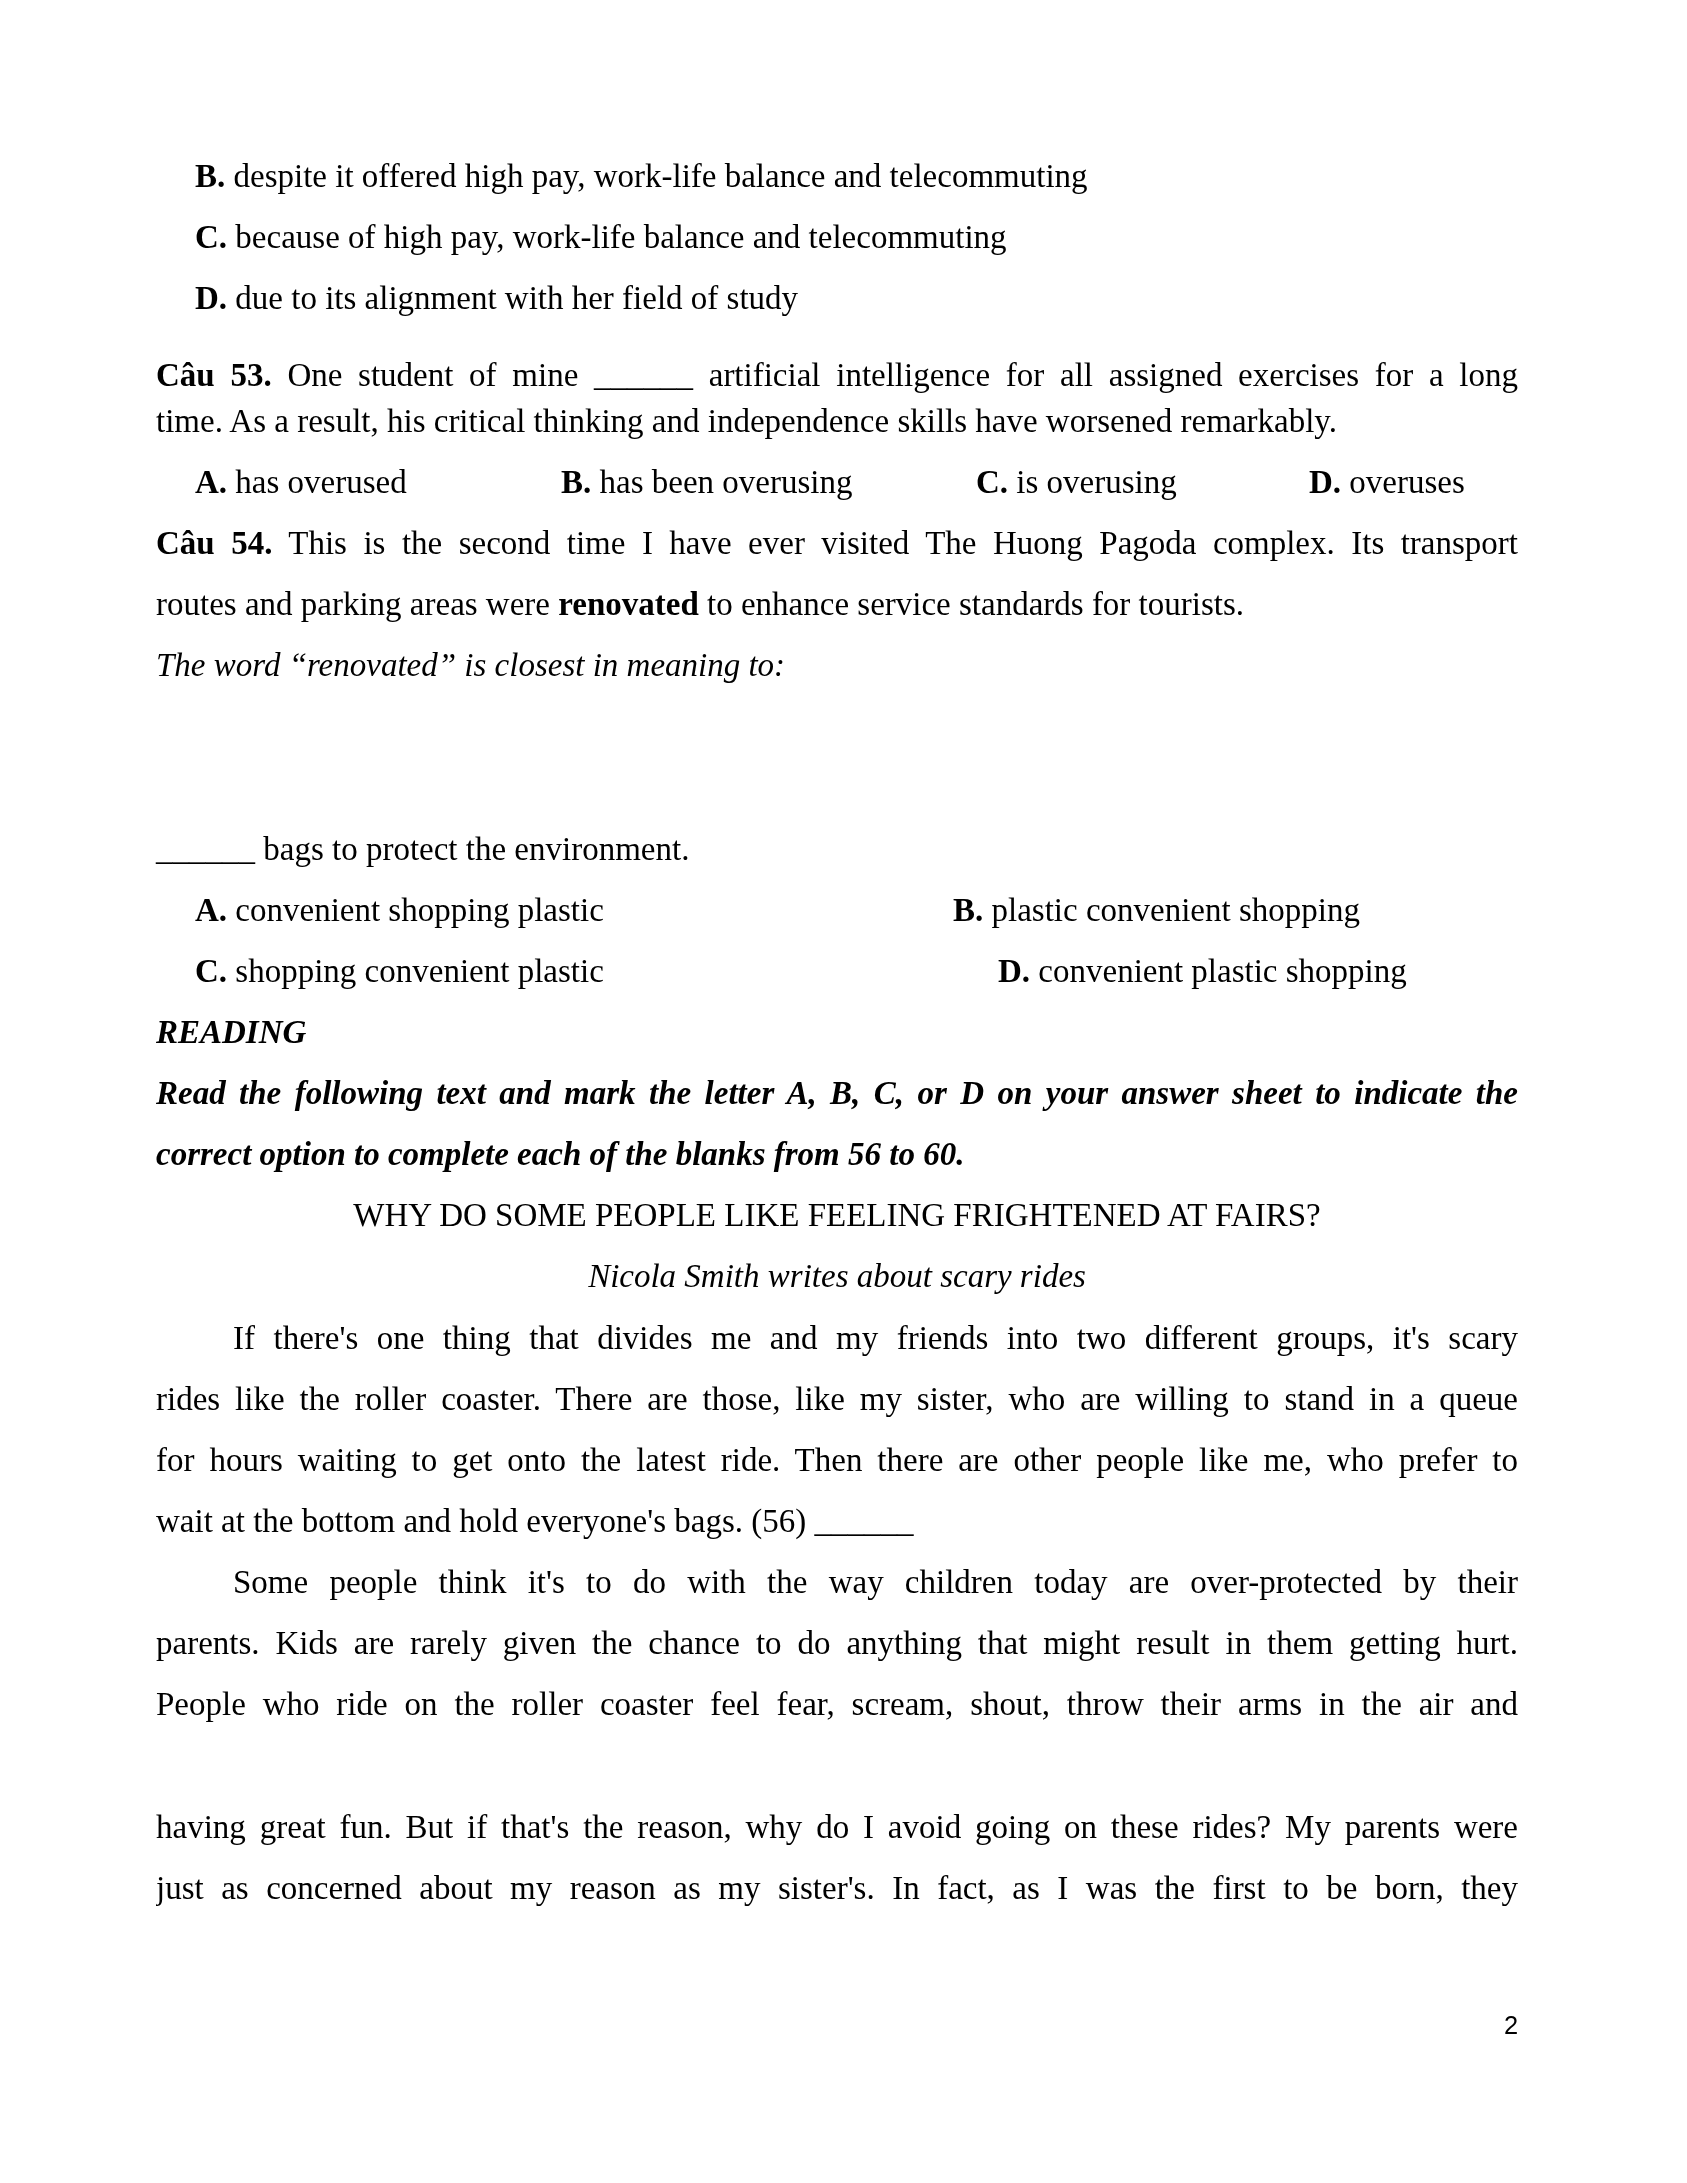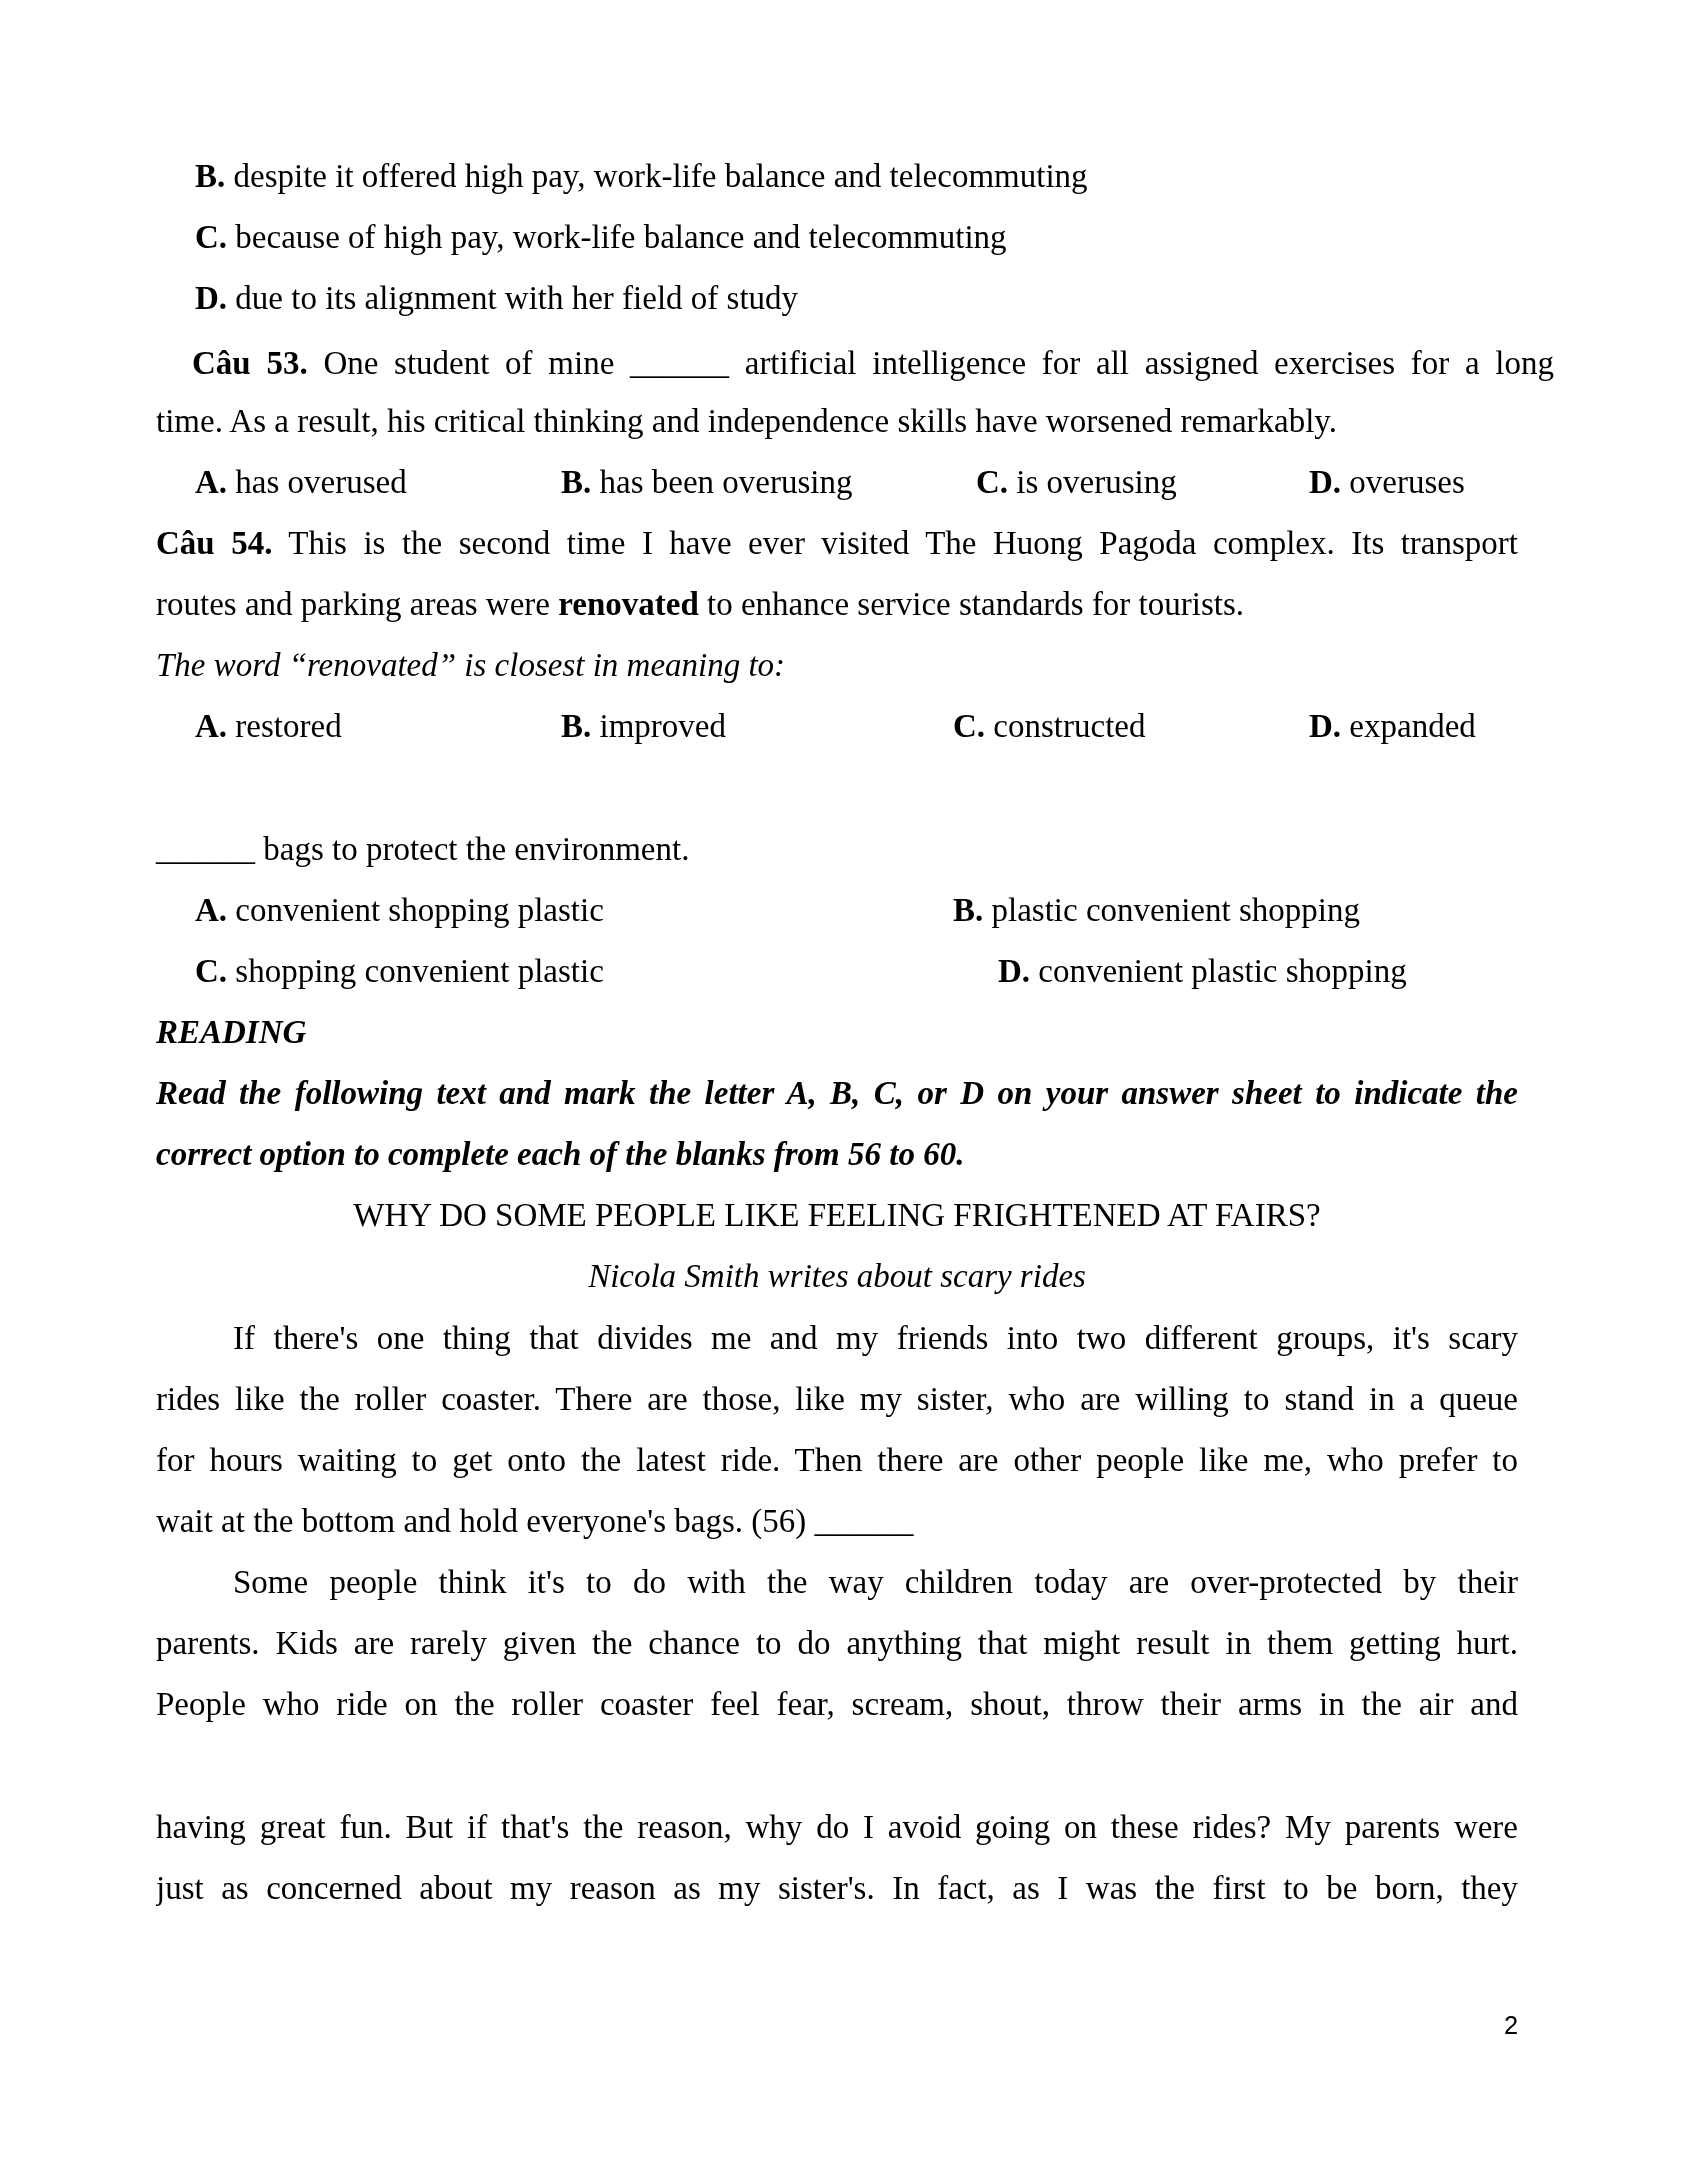--- a/index.html
+++ b/index.html
@@ -31,46 +31,40 @@
   </div>
   <div class="line indent-opt" style="top:207px;">
     <span class="b">C.</span>
     <span>because of high pay, work-life balance and telecommuting</span>
   </div>
   <div class="line indent-opt" style="top:268px;">
     <span class="b">D.</span>
     <span>due to its alignment with her field of study</span>
   </div>
 
-  <div class="line justify" style="top:333px;margin-left:36px;">
+  <div class="line justify" style="top:345px;">
     <span class="b">Câu 53.</span>
     <span>One student of mine ______ artificial intelligence for all assigned exercises for a long</span>
   </div>
   <div class="line" style="top:391px;">time. As a result, his critical thinking and independence skills have worsened remarkably.</div>
   <div class="line indent-opt" style="top:452px;">
     <span class="opt" style="left:0;"><span class="b">A.</span> <span>has overused</span></span>
     <span class="opt" style="left:366px;"><span class="b">B.</span> <span>has been overusing</span></span>
     <span class="opt" style="left:758px;margin-left:23px;"><span class="b">C.</span> <span>is overusing</span></span>
     <span class="opt" style="left:1114px;"><span class="b">D.</span> <span>overuses</span></span>
   </div>
 
   <div class="line justify" style="top:513px;">
     <span class="b">Câu 54.</span>
     <span>This is the second time I have ever visited The Huong Pagoda complex. Its transport</span>
   </div>
   <div class="line" style="top:574px;">
     <span>routes and parking areas were </span><span class="b u">renovated</span><span> to enhance service standards for tourists.</span>
   </div>
   <div class="line i" style="top:635px;">The word “renovated” is closest in meaning to:</div>
-  <div class="line indent-opt" style="top:696px;">
-    <span class="opt" style="left:0;"><span class="b">A.</span> <span>restored</span></span>
-    <span class="opt" style="left:366px;"><span class="b">B.</span> <span>improved</span></span>
-    <span class="opt" style="left:758px;"><span class="b">C.</span> <span>constructed</span></span>
-    <span class="opt" style="left:1114px;"><span class="b">D.</span> <span>expanded</span></span>
-  </div>
 
   <div class="line" style="top:819px;">______ bags to protect the environment.</div>
   <div class="line indent-opt" style="top:880px;">
     <span class="opt" style="left:0;"><span class="b">A.</span> <span>convenient shopping plastic</span></span>
     <span class="opt" style="left:758px;"><span class="b">B.</span> <span>plastic convenient shopping</span></span>
   </div>
   <div class="line indent-opt" style="top:941px;">
     <span class="opt" style="left:0;"><span class="b">C.</span> <span>shopping convenient plastic</span></span>
     <span class="opt" style="left:803px;"><span class="b">D.</span> <span>convenient plastic shopping</span></span>
   </div>

